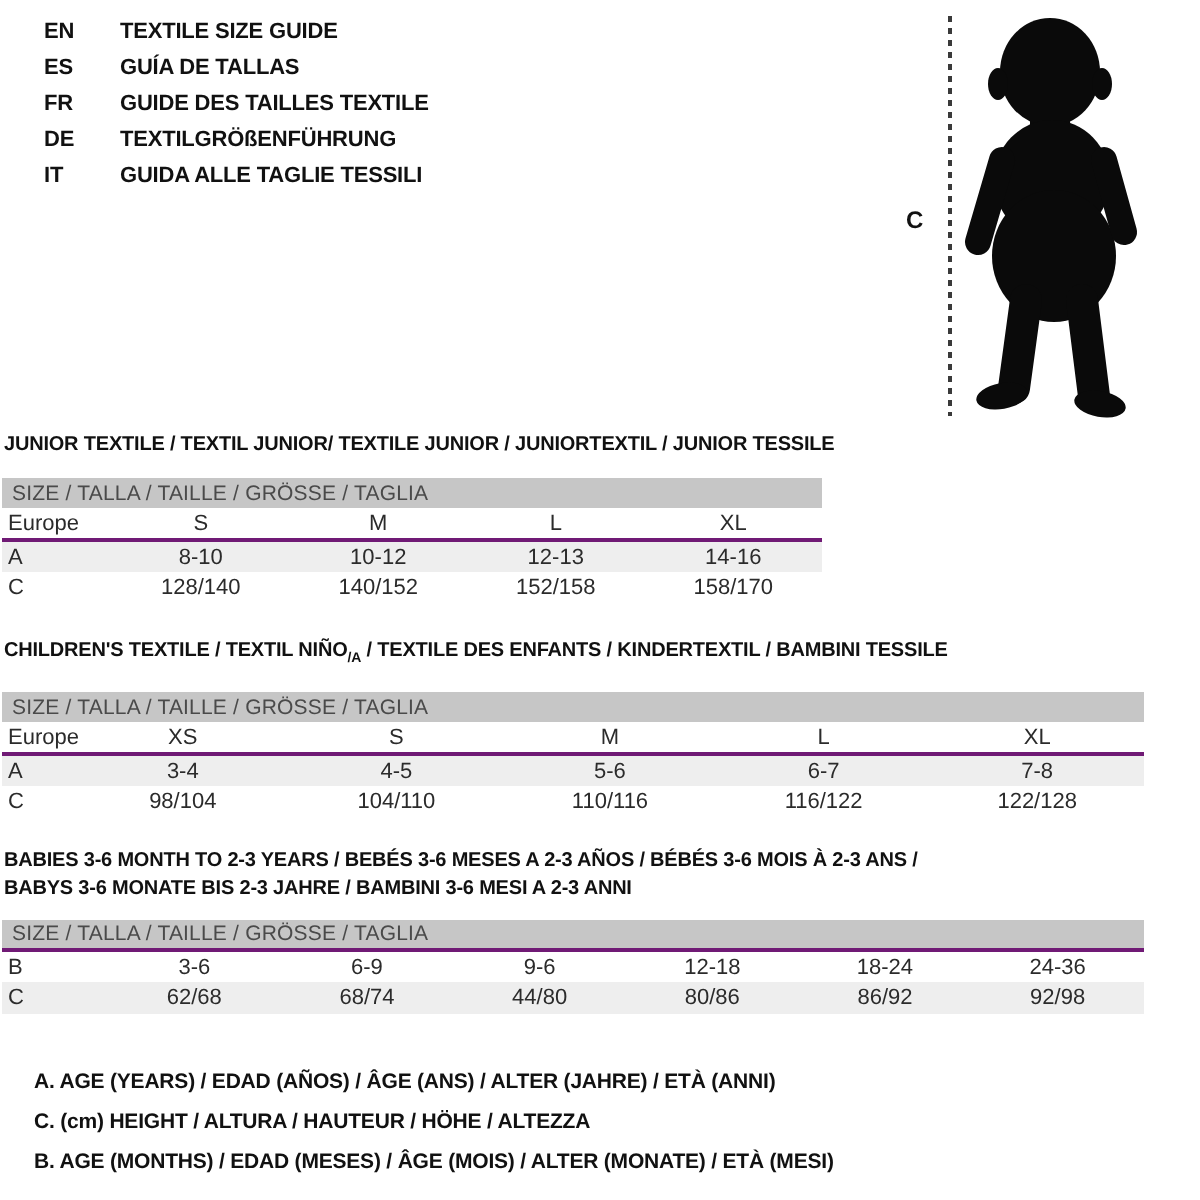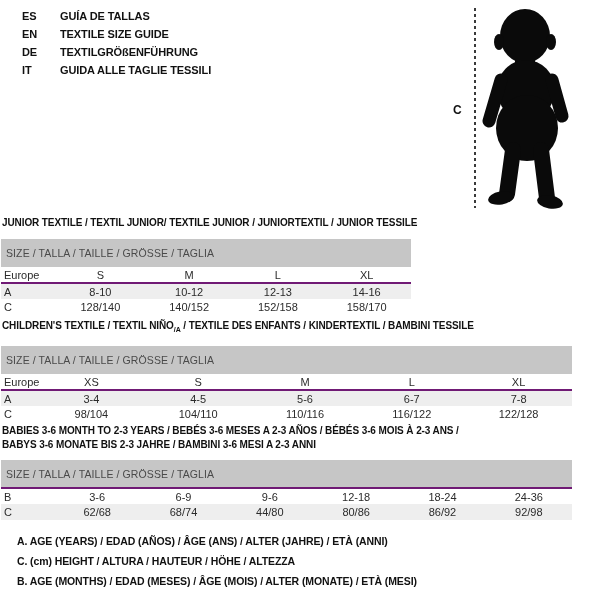--- a/index.html
+++ b/index.html
@@ -31,41 +31,45 @@
              white-space:nowrap; margin:0 0 11px 1px; color:#111; }
   .t2 .t-title { margin-bottom:13px; }
   .t3 .t-title { line-height:14px; margin-bottom:8px; }
   .t-sub { font-size:7px; vertical-align:sub; }
 
   table { width:100%; border-collapse:collapse; table-layout:fixed; }
   td { font-size:11px; height:16px; text-align:center; color:#2b2b2b;
        padding:0; vertical-align:middle; }
   td.lbl { text-align:left; padding-left:3px; }
   tr.bar td { background:#c6c6c6; color:#4a4a4a; text-align:left; padding-left:5px;
-              font-size:10.5px; height:28px; letter-spacing:0.1px; }
+              font-size:10.5px; height:15px; letter-spacing:0.1px; }
   tr.sep td { border-bottom:2px solid #701a75; }
   tr.stripe td { background:#eeeeee; }
   col.c-lbl1 { width:55px; } col.c-lbl2 { width:37px; } col.c-lbl3 { width:53px; }
 
   
   .footnotes { position:absolute; left:17px; top:531px; }
   .footnote { font-weight:bold; font-size:10.5px; line-height:20px;
               letter-spacing:-0.1px; color:#111; white-space:nowrap; }
 </style>
 </head>
 <body>
 
 <div class="langs">
   <div class="lang-row">
+    <span class="lang-code">EN</span>
+    <span class="lang-label">TEXTILE SIZE GUIDE</span>
+  </div>
+  <div class="lang-row">
     <span class="lang-code">ES</span>
     <span class="lang-label">GUÍA DE TALLAS</span>
   </div>
   <div class="lang-row">
-    <span class="lang-code">EN</span>
-    <span class="lang-label">TEXTILE SIZE GUIDE</span>
+    <span class="lang-code">FR</span>
+    <span class="lang-label">GUIDE DES TAILLES TEXTILE</span>
   </div>
   <div class="lang-row">
     <span class="lang-code">DE</span>
     <span class="lang-label">TEXTILGRÖßENFÜHRUNG</span>
   </div>
   <div class="lang-row">
     <span class="lang-code">IT</span>
     <span class="lang-label">GUIDA ALLE TAGLIE TESSILI</span>
   </div>
 </div>

